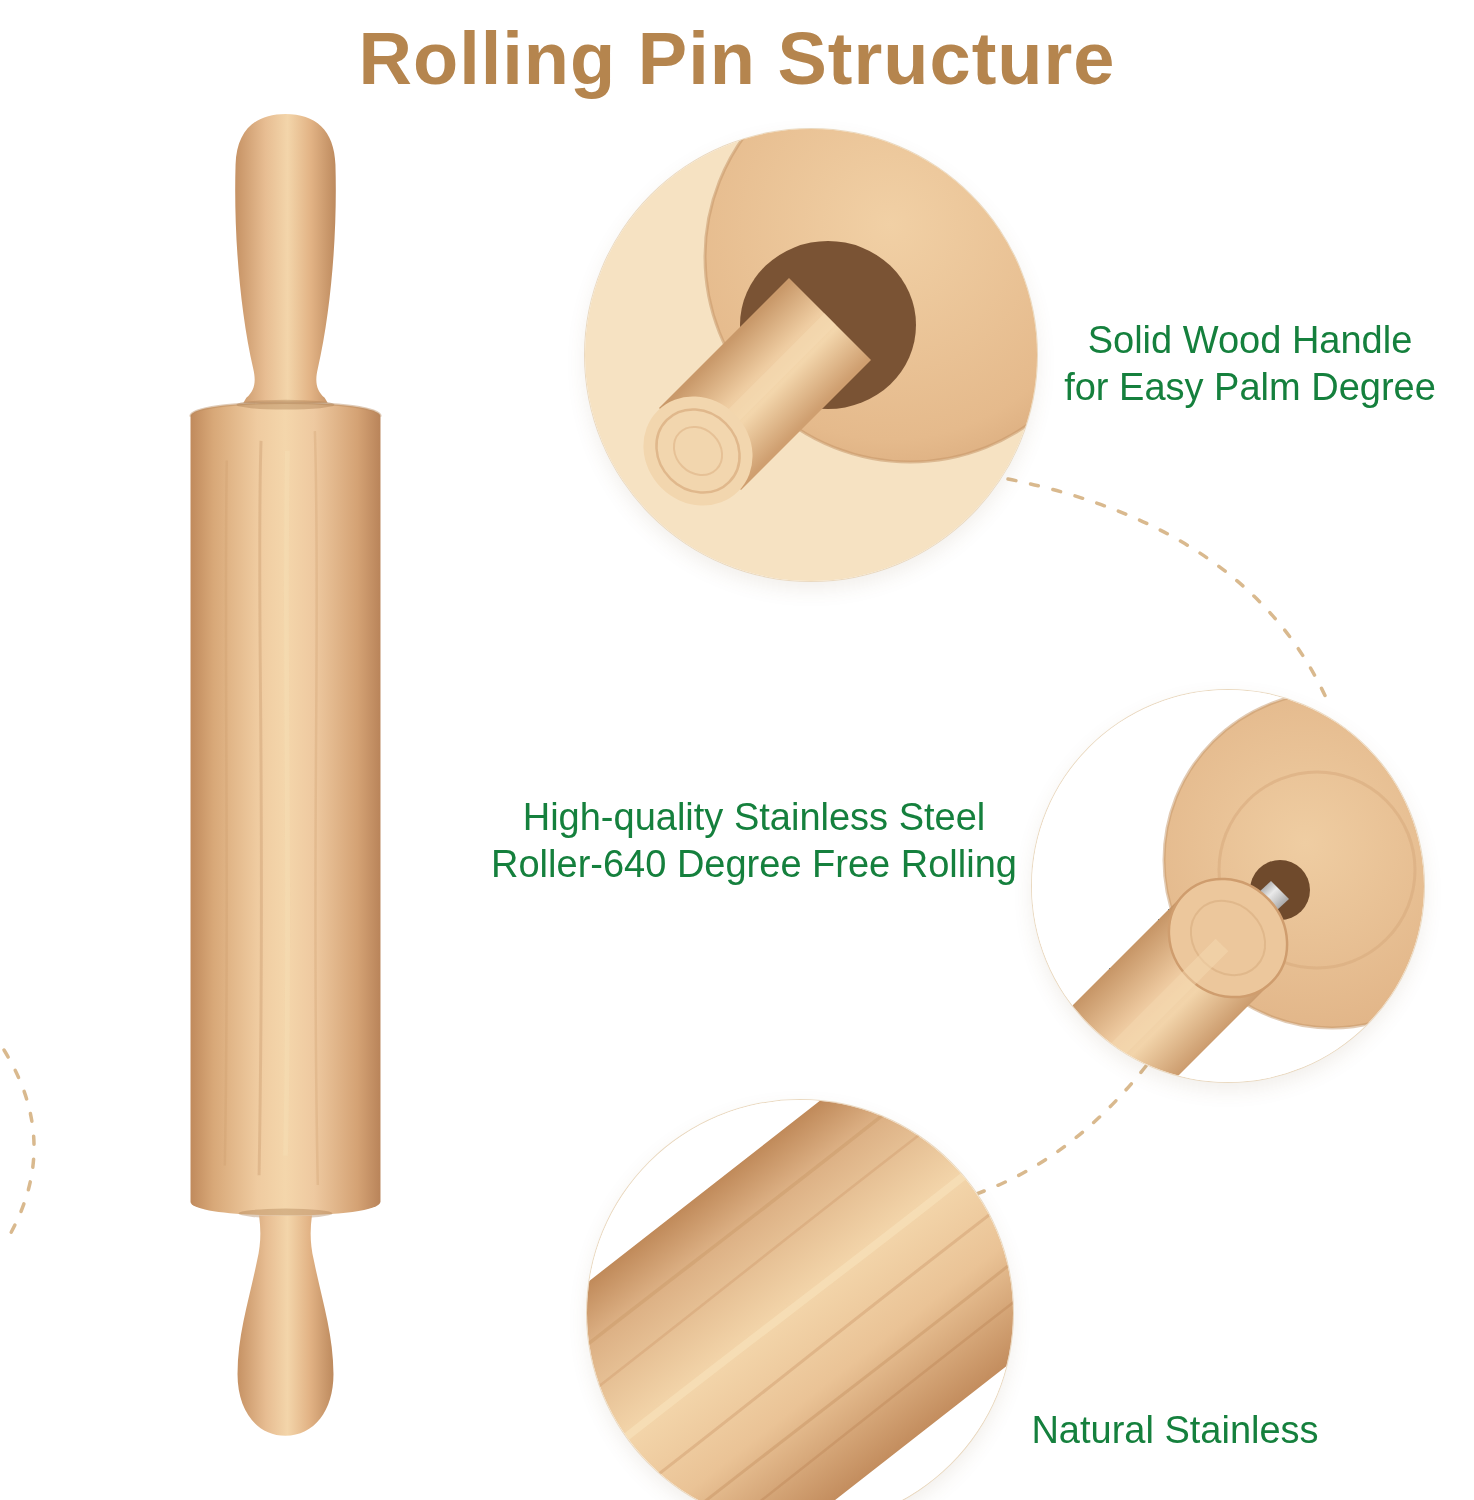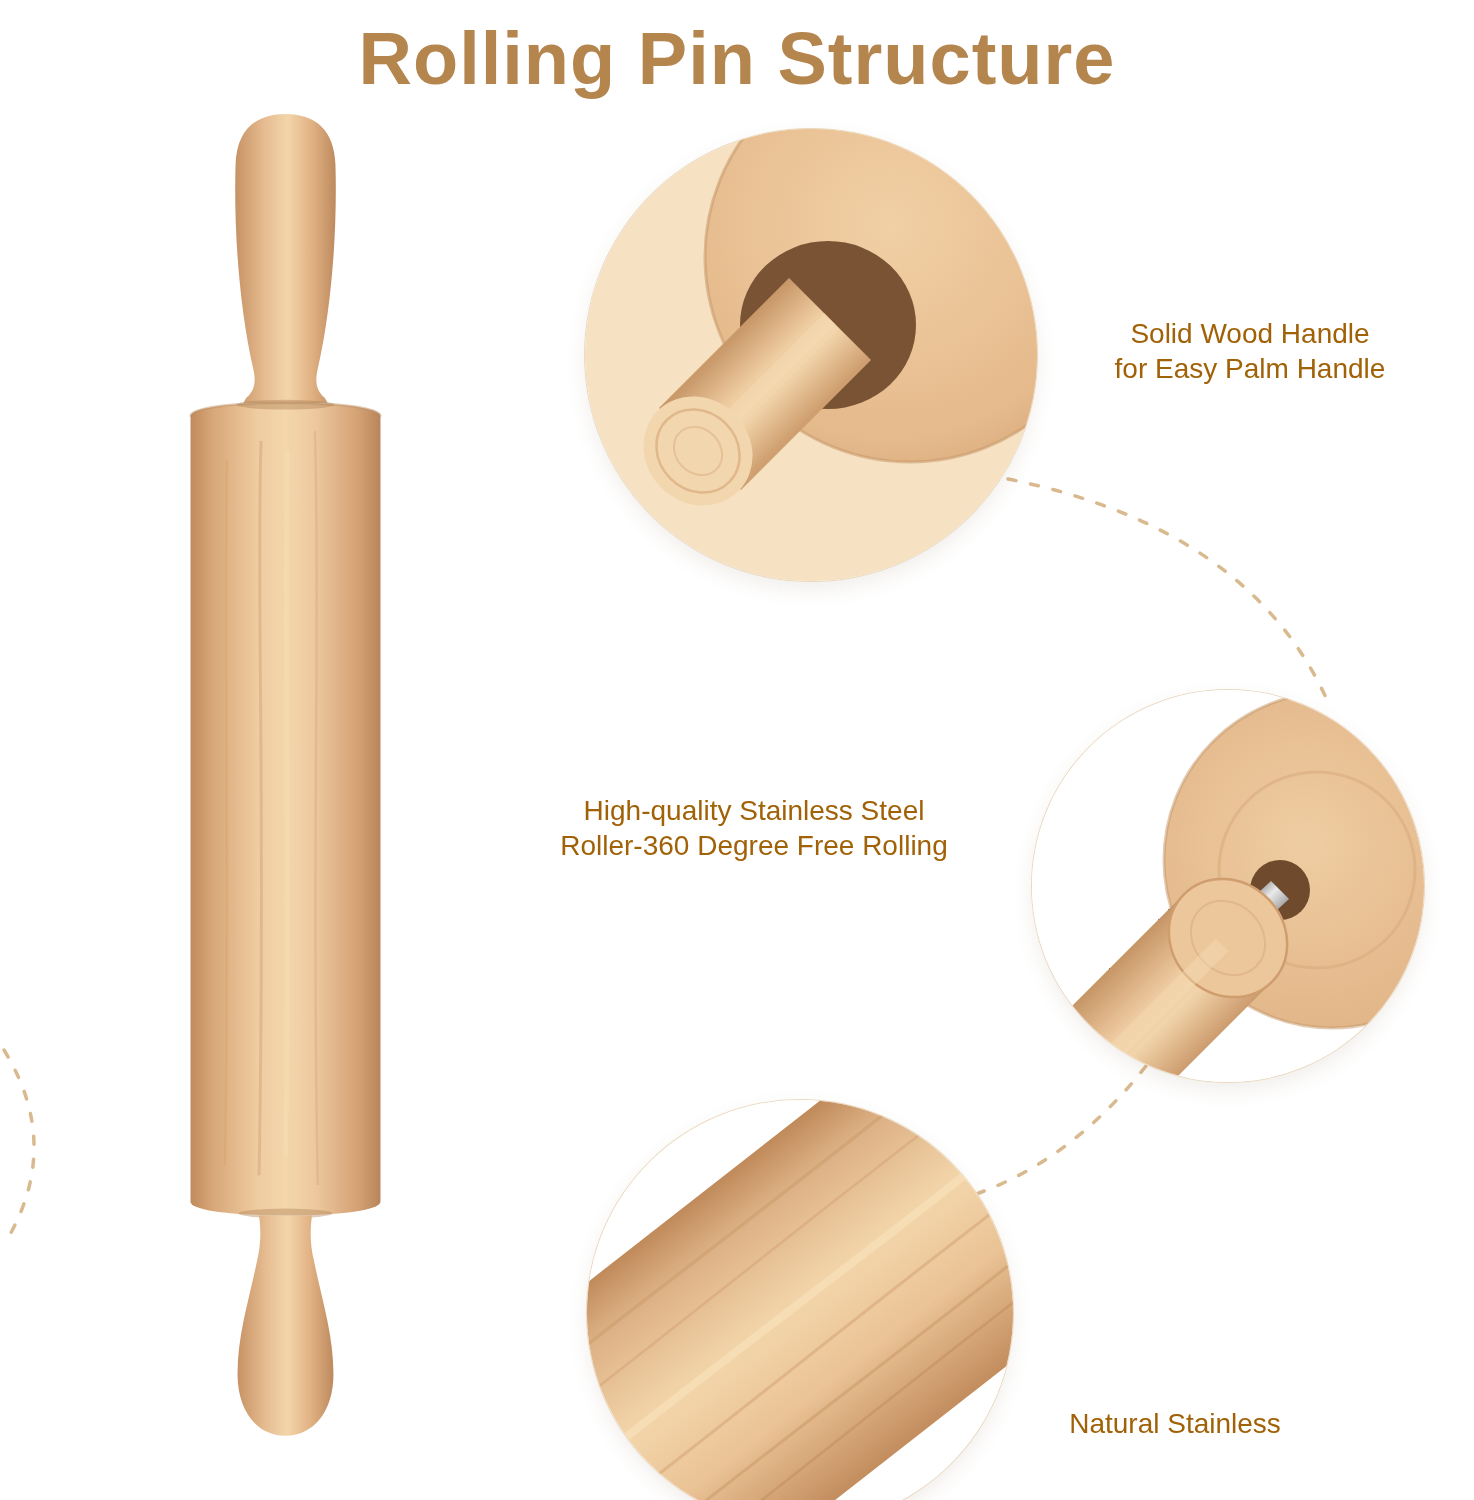--- a/index.html
+++ b/index.html
@@ -31,22 +31,22 @@
     overflow:hidden;
     box-shadow:0 0 0 1px #ead9c0, 0 8px 20px rgba(120,90,50,0.10);
     background:#fff;
   }
   .callout svg{display:block;width:100%;height:100%;}
   #callout-handle{left:585px;top:105px;width:452px;height:452px;}
   #callout-roller{left:1032px;top:666px;width:392px;height:392px;}
   #callout-wood{left:587px;top:1076px;width:426px;height:426px;}
   .callout-label{
     position:absolute;
-    color:#a16207;
-    font-size:28px;
+    color:#15803d;
+    font-size:38px;
     line-height:1.24;
     text-align:center;
   }
   #label-handle{left:1030px;top:293px;width:440px;}
   #label-roller{left:454px;top:770px;width:600px;}
   #label-wood{left:975px;top:1383px;width:400px;}
   .connectors{
     position:absolute;left:0;top:0;width:1474px;height:1500px;
     pointer-events:none;
   }
@@ -197,25 +197,25 @@
           <path d="M -120 304 C 100 300 320 308 570 302" stroke="#c69362" stroke-width="3" opacity="0.45"></path>
           <path d="M -120 336 C 80 340 300 332 570 338" stroke="#bb855六" stroke-width="2.5" opacity="0.4"></path>
           <path d="M -120 336 C 80 340 300 332 570 338" stroke="#bb8556" stroke-width="2.5" opacity="0.4"></path>
         </g>
       </g>
     </svg>
   </div>
 
   <div class="callout-label" id="label-handle">
     <div>Solid Wood Handle</div>
-    <div>for Easy Palm Handle</div>
+    <div>for Easy Palm Degree</div>
   </div>
 
   <div class="callout-label" id="label-roller">
     <div>High-quality Stainless Steel</div>
-    <div>Roller-360 Degree Free Rolling</div>
+    <div>Roller-640 Degree Free Rolling</div>
   </div>
 
   <div class="callout-label" id="label-wood">
     <div>Natural Stainless</div>
   </div>
 
 </div>
 
 </body></html>

